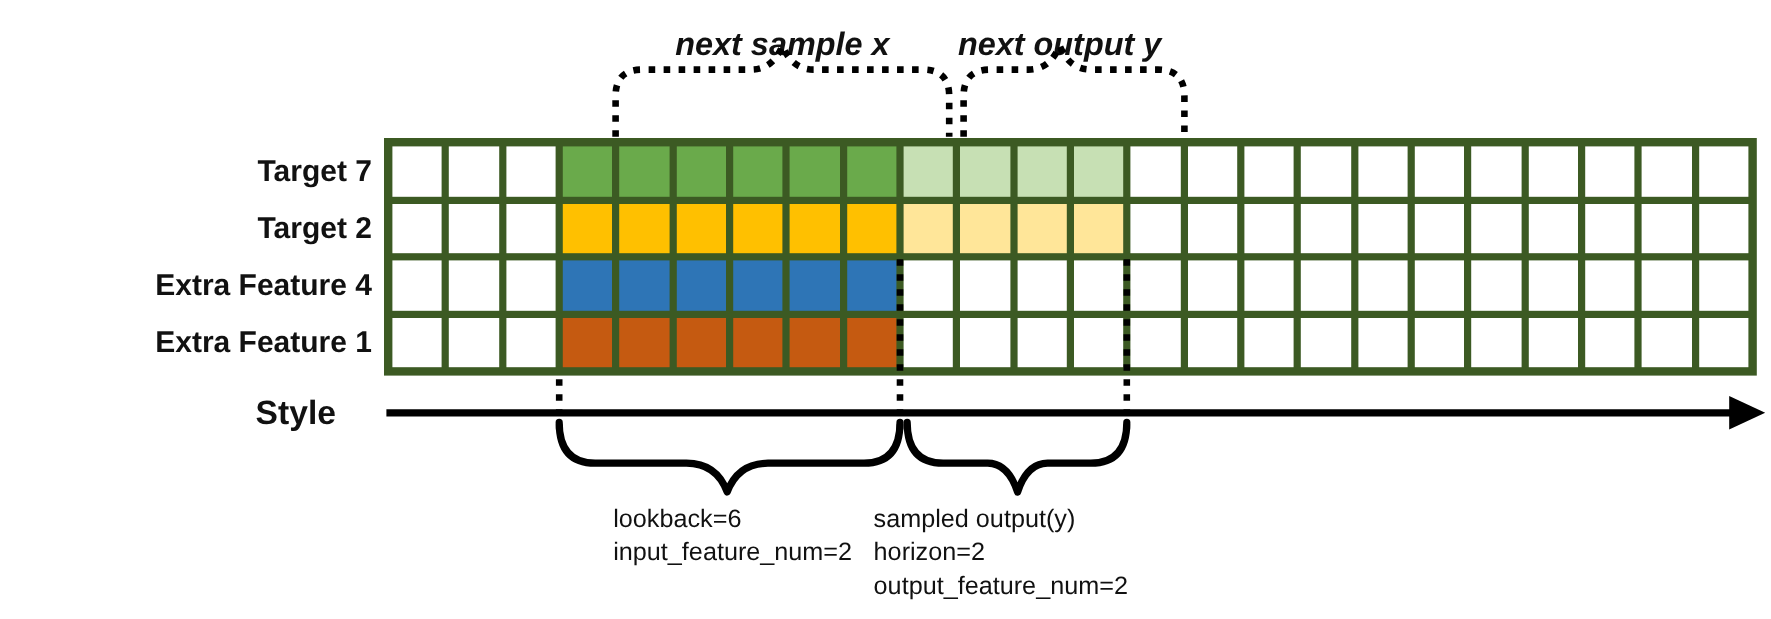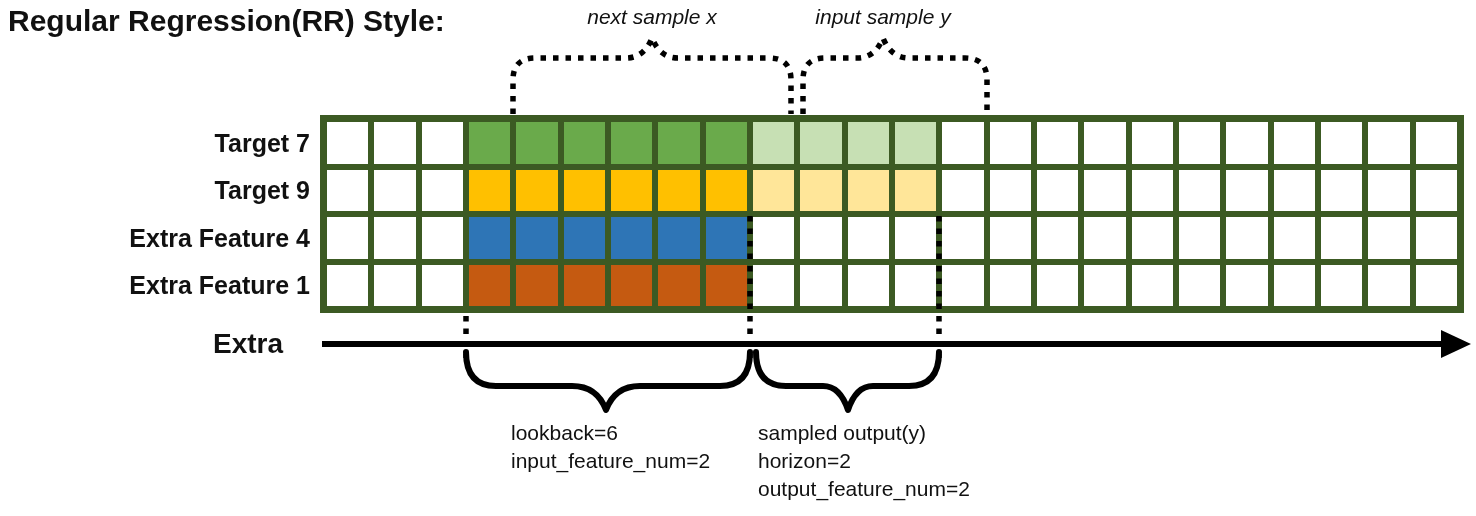--- a/index.html
+++ b/index.html
@@ -5,21 +5,21 @@
   html,body{margin:0;padding:0;background:#fff;}
   #canvas{
     position:relative;width:1476px;height:516px;background:#fff;
     font-family:"Liberation Sans",sans-serif;color:#111;overflow:hidden;
   }
   .title{
     position:absolute;left:8px;top:4px;font-size:30px;font-weight:700;
     letter-spacing:0px;white-space:nowrap;
   }
   .toplabel{
-    position:absolute;top:5px;font-size:21px;font-style:italic;font-weight:400;
+    position:absolute;top:22px;font-size:27px;font-style:italic;font-weight:700;
     white-space:nowrap;transform:translateX(-50%);
   }
   #lbl-next-x{left:652px;}
   #lbl-next-y{left:883px;}
   .rowlabel{
     position:absolute;left:60px;width:250px;height:28px;line-height:28px;
     text-align:right;font-size:25px;font-weight:700;white-space:nowrap;
   }
   #sample-grid{
     position:absolute;left:320px;top:115px;width:1144px;height:198px;
@@ -28,34 +28,33 @@
     gap:6px;z-index:1;
   }
   #sample-grid .cell{width:100%;height:100%;}
   #deco{position:absolute;left:0;top:0;z-index:2;pointer-events:none;}
   .timelabel{
     position:absolute;left:213px;top:328px;font-size:28px;font-weight:700;
     white-space:nowrap;
   }
   .notes{position:absolute;top:419px;font-size:21px;font-weight:500;line-height:28px;z-index:3;}
   #note-input{left:511px;}
-  #note-output{left:758px;}
+  #note-output{left:728px;}
 </style>
 </head>
 <body>
 
 <div id="canvas">
 
-  <div class="title">Regular Regression(RR) Style:</div>
 
   <div class="toplabel" id="lbl-next-x">next sample x</div>
-  <div class="toplabel" id="lbl-next-y">input sample y</div>
+  <div class="toplabel" id="lbl-next-y">next output y</div>
 
   <div class="rowlabel" style="top:129px">Target 7</div>
-  <div class="rowlabel" style="top:176px">Target 9</div>
+  <div class="rowlabel" style="top:176px">Target 2</div>
   <div class="rowlabel" style="top:224px">Extra Feature 4</div>
   <div class="rowlabel" style="top:271px">Extra Feature 1</div>
 
   <div id="sample-grid" style="background: rgb(60, 90, 35);">
       <div class="cell" style="background: rgb(255, 255, 255);"></div>
       <div class="cell" style="background: rgb(255, 255, 255);"></div>
       <div class="cell" style="background: rgb(255, 255, 255);"></div>
       <div class="cell" style="background: rgb(106, 170, 75);"></div>
       <div class="cell" style="background: rgb(106, 170, 75);"></div>
       <div class="cell" style="background: rgb(106, 170, 75);"></div>
@@ -144,21 +143,21 @@
       <div class="cell" style="background: rgb(255, 255, 255);"></div>
       <div class="cell" style="background: rgb(255, 255, 255);"></div>
       <div class="cell" style="background: rgb(255, 255, 255);"></div>
       <div class="cell" style="background: rgb(255, 255, 255);"></div>
       <div class="cell" style="background: rgb(255, 255, 255);"></div>
       <div class="cell" style="background: rgb(255, 255, 255);"></div>
       <div class="cell" style="background: rgb(255, 255, 255);"></div>
       <div class="cell" style="background: rgb(255, 255, 255);"></div>
     </div>
 
-  <div class="timelabel">Extra</div>
+  <div class="timelabel">Style</div>
 
   <svg id="deco" width="1476" height="516" viewBox="0 0 1476 516">
 
     <g fill="none" stroke="#000" stroke-width="5.5" stroke-dasharray="5.5 7">
       <path d="M513,114 L513,80 Q513,58 535,58 L626,58 Q644,58 652,38 Q660,58 678,58 L769,58 Q791,58 791,80 L791,114"></path>
     </g>
 
     <g fill="none" stroke="#000" stroke-width="5.5" stroke-dasharray="5.5 7">
       <path d="M803,114 L803,80 Q803,58 825,58 L857,58 Q875,58 883,38 Q891,58 909,58 L965,58 Q987,58 987,80 L987,114"></path>
     </g>

